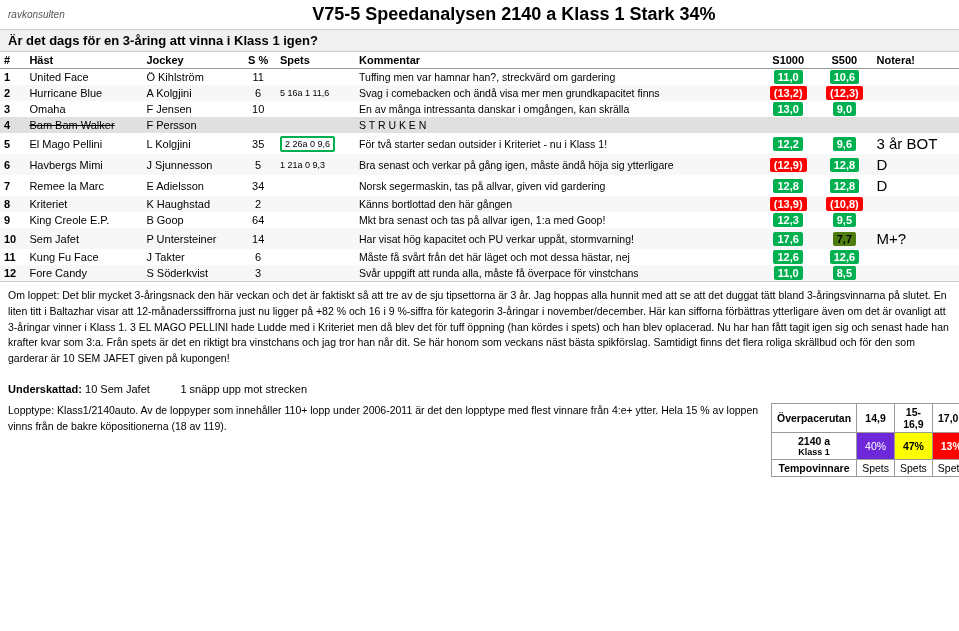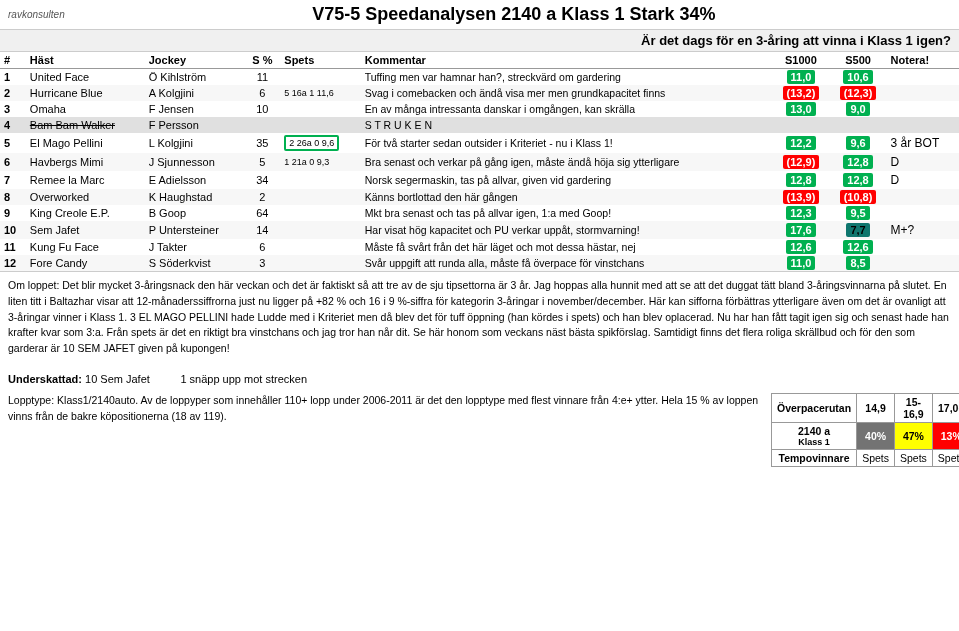--- a/index.html
+++ b/index.html
@@ -24,21 +24,21 @@
     }
     .header-title {
       font-size: 18px;
       font-weight: bold;
       flex: 1;
       text-align: center;
     }
     .header-sub {
       font-size: 13px;
       font-weight: bold;
-      text-align: right;
+      text-align: left;
       padding: 3px 8px;
       background: #f0f0f0;
       border-bottom: 1px solid #ccc;
     }
     table.main-table {
       width: 100%;
       border-collapse: collapse;
     }
     table.main-table th, table.main-table td {
       padding: 2px 4px;
@@ -48,21 +48,21 @@
       font-weight: bold;
       border-bottom: 1px solid #999;
       text-align: left;
     }
     table.main-table thead th.center { text-align: center; }
     table.main-table tbody tr:nth-child(even) { background: #f7f7f7; }
     table.main-table tbody tr:nth-child(odd) { background: #fff; }
     .horse-num { font-weight: bold; }
     .score-green { background: #00b050; color: #fff; padding: 1px 4px; border-radius: 2px; font-weight: bold; }
     .score-red { background: #ff0000; color: #fff; padding: 1px 4px; border-radius: 2px; font-weight: bold; }
-    .score-yellow { background: #0f766e; color: #000; padding: 1px 4px; border-radius: 2px; font-weight: bold; }
+    .score-yellow { background: #4d7c0f; color: #000; padding: 1px 4px; border-radius: 2px; font-weight: bold; }
     .badge-box {
       display: inline-block;
       border: 2px solid #00b050;
       padding: 1px 3px;
       font-size: 10px;
       border-radius: 2px;
     }
     td.kommentar { max-width: 340px; white-space: normal; font-size: 10.5px; }
     .text-block {
       padding: 6px 8px;
@@ -77,26 +77,26 @@
     .bottom-section {
       display: flex;
       align-items: flex-start;
       padding: 4px 8px;
     }
     .bottom-left { flex: 1; font-size: 10.5px; line-height: 1.5; }
     .bottom-right { width: 180px; margin-left: 10px; }
     .bottom-table { border-collapse: collapse; font-size: 10.5px; width: 100%; }
     .bottom-table th, .bottom-table td { border: 1px solid #999; padding: 2px 5px; text-align: center; }
     .bt-header { background: #fff; font-weight: bold; text-align: left; }
-    .bt-green { background: #737373; color: #fff; font-weight: bold; }
+    .bt-green { background: #6d28d9; color: #fff; font-weight: normal; }
     .bt-yellow { background: #ffff00; color: #000; font-weight: bold; }
     .bt-red { background: #ff0000; color: #fff; font-weight: bold; }
     .bt-label { font-weight: bold; text-align: left; background: #fff; }
     .s-col { text-align: center; }
-    .notera { font-size: 12px; }
+    .notera { font-size: 15px; }
     .row-striker td { background: #e0e0e0 !important; }
   </style>
 </head>
 <body>
 
 <div class="header-top">
   <span class="logo">ravkonsulten</span>
   <span class="header-title">V75-5 Speedanalysen   2140 a   Klass 1   Stark   34%</span>
 </div>
 <div class="header-sub">Är det dags för en 3-åring att vinna i Klass 1 igen?</div>
@@ -188,21 +188,21 @@
     <td>E Adielsson</td>
     <td class="s-col">34</td>
     <td style="font-size:9px"></td>
     <td class="kommentar">Norsk segermaskin, tas på allvar, given vid gardering</td>
     <td class="s-col"><span class="score-green">12,8</span></td>
     <td class="s-col"><span class="score-green">12,8</span></td>
     <td class="notera">D</td>
   </tr>
       <tr>
     <td class="horse-num">8</td>
-    <td>Overworked</td>
+    <td>Kriteriet</td>
     <td>K Haughstad</td>
     <td class="s-col">2</td>
     <td style="font-size:9px"></td>
     <td class="kommentar">Känns bortlottad den här gången</td>
     <td class="s-col"><span class="score-red">(13,9)</span></td>
     <td class="s-col"><span class="score-red">(10,8)</span></td>
     <td class="notera"></td>
   </tr>
       <tr>
     <td class="horse-num">9</td>

